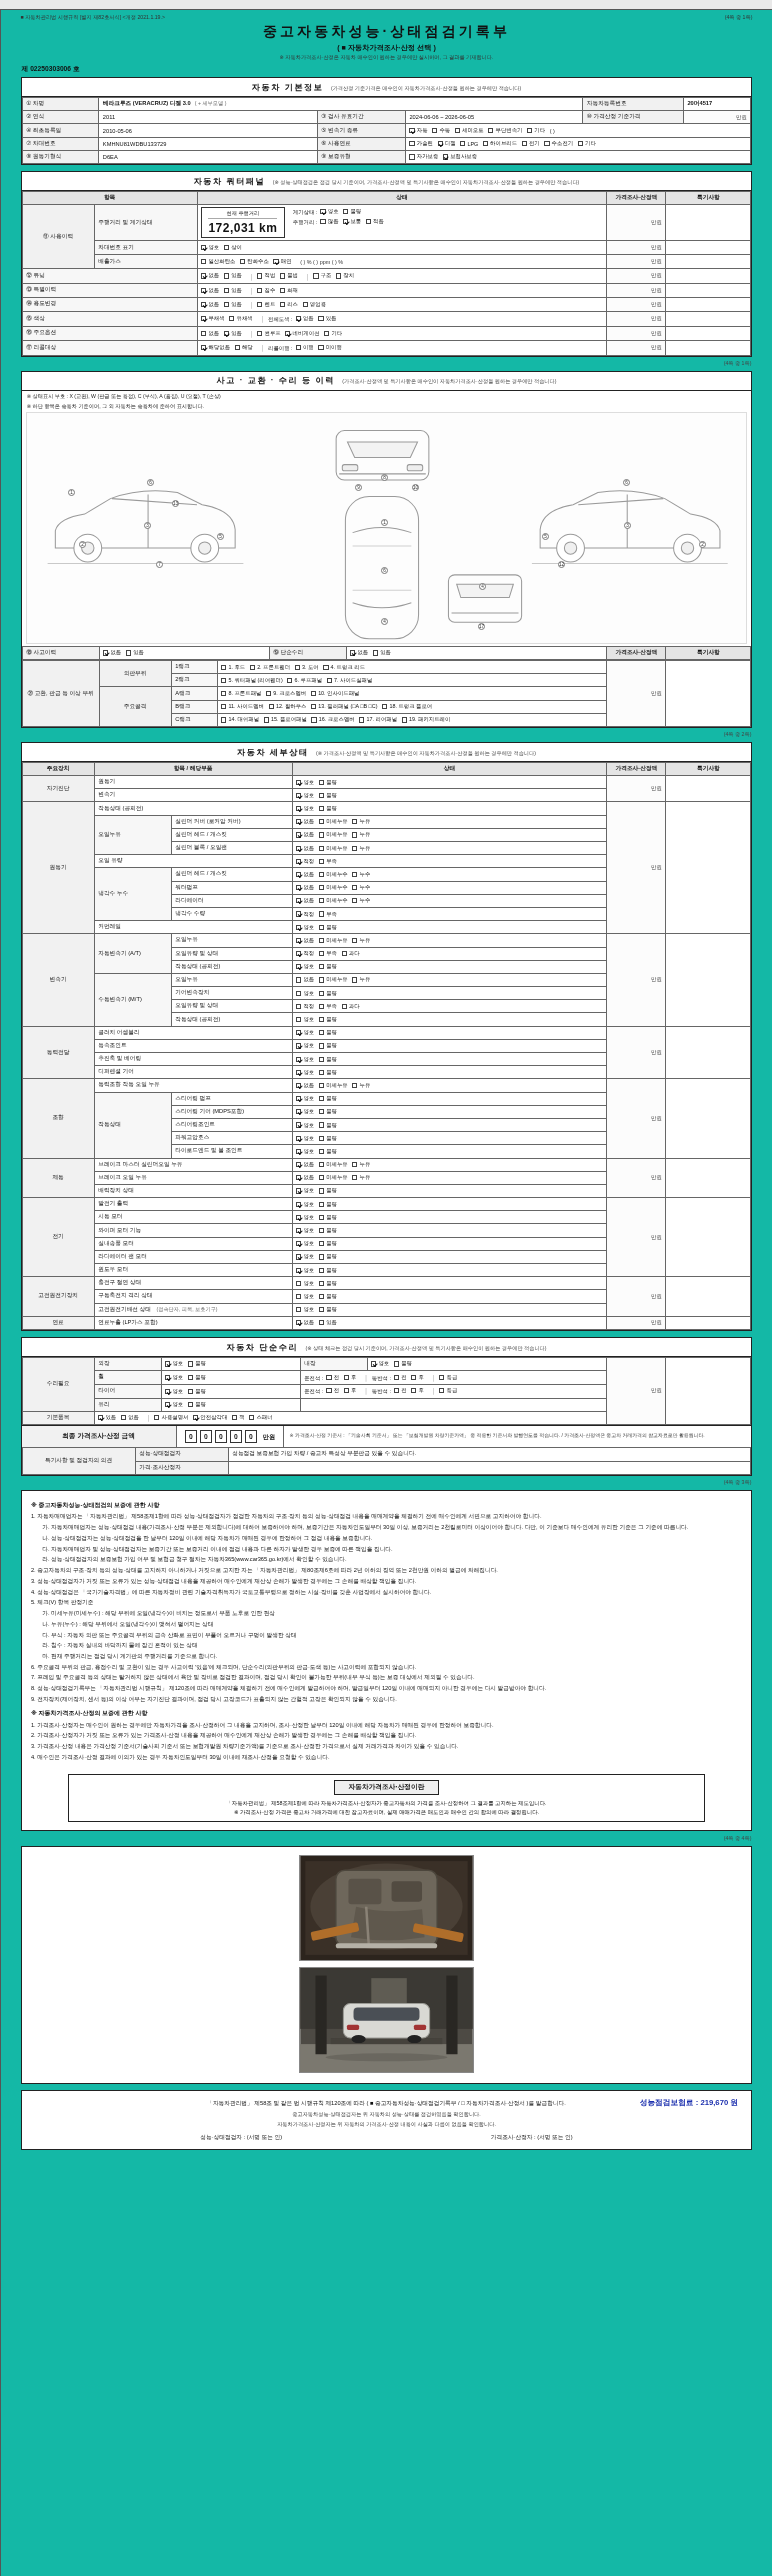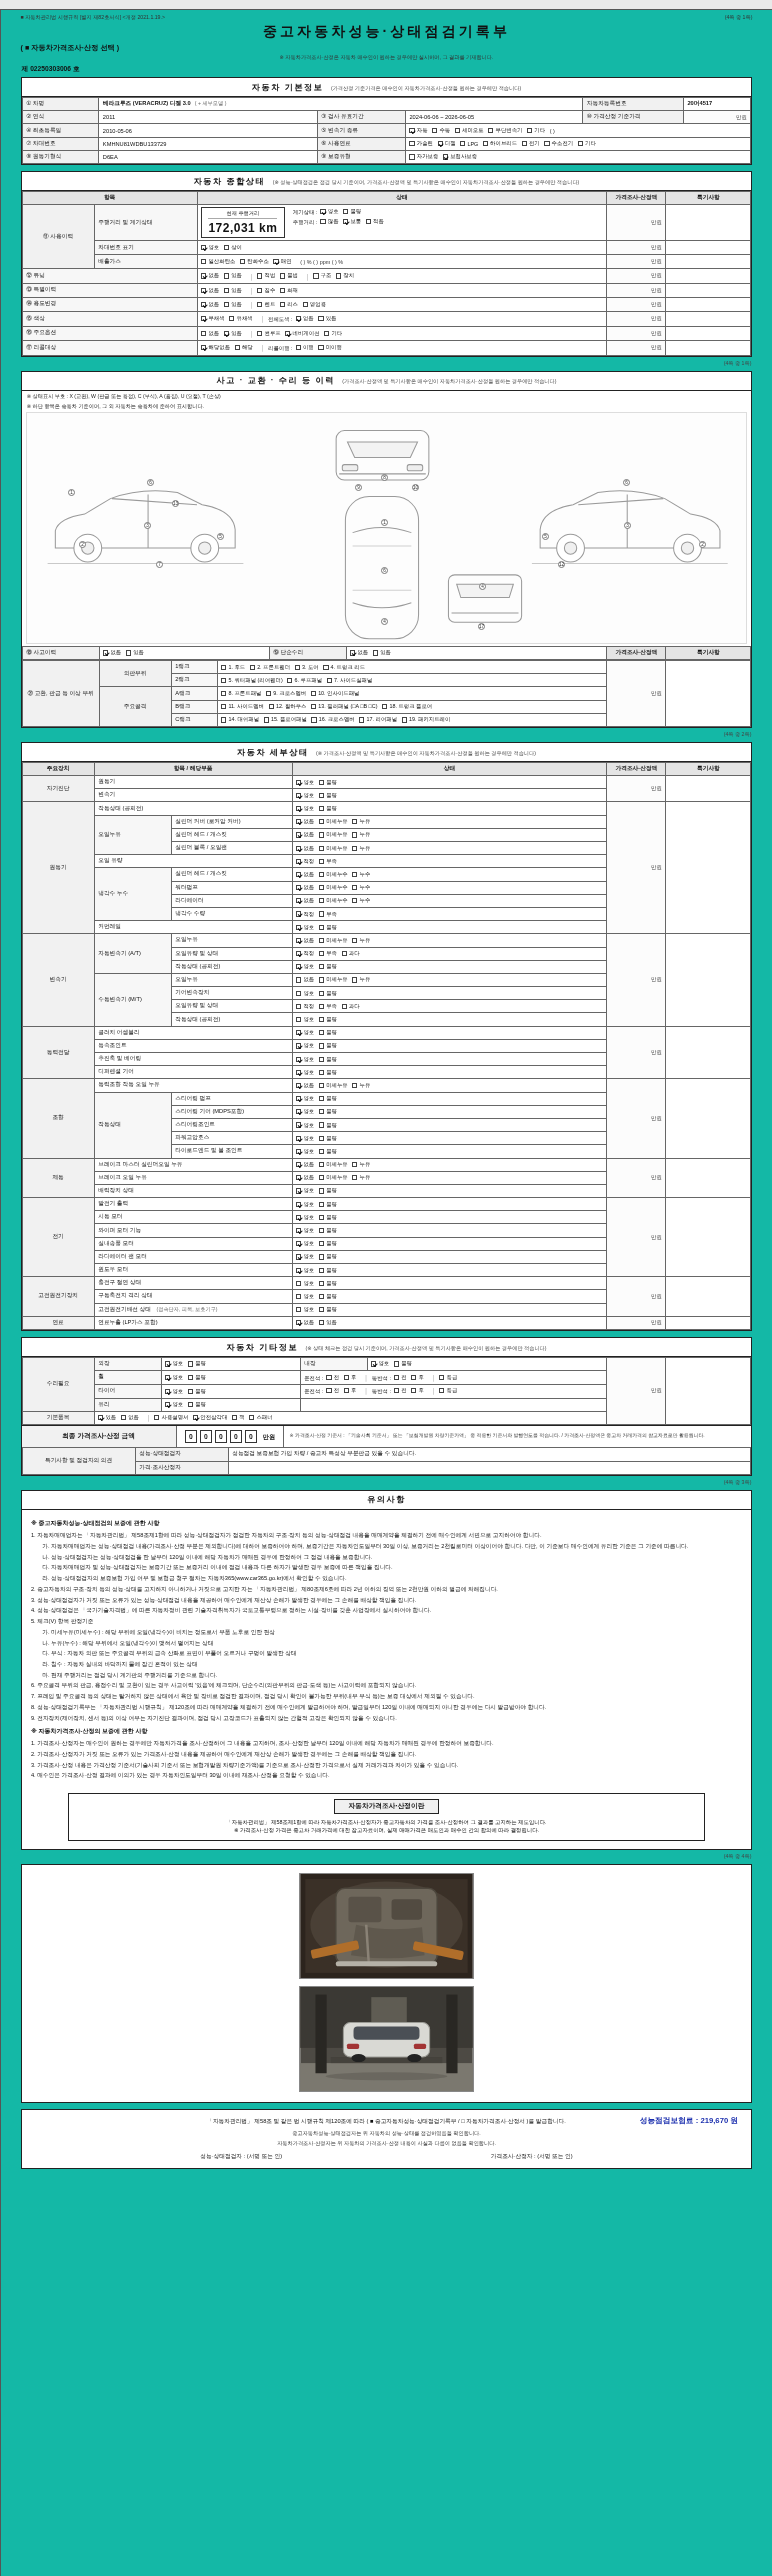--- a/index.html
+++ b/index.html
@@ -1,21 +1,21 @@
 <!DOCTYPE html>
 <html style="font-size:8.2px"><head>
 <meta charset="utf-8">
 <style>
   *{box-sizing:border-box}
   html,body{margin:0;padding:0;background:#e9e9e9}
   body{font-family:"Liberation Sans","DejaVu Sans",sans-serif;color:#111}
   .page{position:relative;width:773px;height:2576px;margin:9px auto;background:#14b8a6;border:1px solid #555;padding:4.1px 19.6px;overflow:hidden}
   .topline{display:flex;justify-content:space-between;font-size:5.2px;color:#333;margin-bottom:2.1px}
   .doc-title{text-align:center;font-size:14px;font-weight:bold;letter-spacing:3.1px;margin-top:2.1px}
-  .doc-sub{font-size:7.2px;font-weight:bold;margin-top:1.5px}
+  .doc-sub{text-align:center;font-size:7.2px;font-weight:bold;margin-top:1.5px}
   .doc-note{text-align:center;font-size:5.2px;color:#333;margin-top:1.5px}
   .doc-no{font-size:6.7px;font-weight:bold;margin:4.1px 0 3.1px 1px}
   .panel{background:#fff;border:1px solid #222;margin-bottom:6.2px}
   .sec-head{text-align:center;padding:3.6px 2.1px 3.1px;border-bottom:0.5px solid #222;background:#fff}
   .sec-title{font-weight:bold;font-size:8.2px;letter-spacing:1.5px}
   .sec-note{font-size:5.2px;color:#444;margin-left:5.2px}
   table.t{width:100%;border-collapse:collapse;font-size:5.7px}
   .t th,.t td{border:0.5px solid #666;padding:2.1px 3.6px;text-align:left;vertical-align:middle}
   .t th{background:#f1f1f1;font-weight:normal}
   .t .hd{background:#e4e4e4;text-align:center;font-weight:bold;padding:2.1px}
@@ -167,21 +167,21 @@
                 <span class="cb on"></span>
                 <span class="cbl">보험사보증</span>
               </span></td>
       </tr>
     </tbody>
       </table>
   </section>
 
   <section class="panel">
     <div class="sec-head">
-      <span class="sec-title">자동차 종합상태</span>
+      <span class="sec-title">자동차 쿼터패널</span>
       <span class="sec-note">(※ 성능·상태점검은 점검 당시 기준이며, 가격조사·산정액 및 특기사항은 매수인이 자동차가격조사·산정을 원하는 경우에만 적습니다)</span>
     </div>
     <table class="t">
       <colgroup>
           <col style="width:72px">
           <col style="width:103px">
           <col>
           <col style="width:59px">
           <col style="width:85px">
         </colgroup>
@@ -1087,21 +1087,21 @@
               </span></td>
             <td class="mc" rowspan="1">만원</td>
             <td class="nc" rowspan="1"></td>
           </tr>
         </tbody>
     </table>
   </section>
 
   <section class="panel">
     <div class="sec-head">
-      <span class="sec-title">자동차 기타정보</span>
+      <span class="sec-title">자동차 단순수리</span>
       <span class="sec-note">(※ 상태 체크는 점검 당시 기준이며, 가격조사·산정액 및 특기사항은 매수인이 원하는 경우에만 적습니다)</span>
     </div>
     <table class="t">
       <colgroup>
           <col style="width:72px">
           <col style="width:67px">
           <col style="width:139px">
           <col style="width:67px">
           <col>
           <col style="width:59px">
@@ -1236,23 +1236,20 @@
       <tr>
         <th>가격·조사산정자</th>
         <td></td>
       </tr>
     </tbody>
       </table>
   </section>
   <div class="pagemark">(4쪽 중 3쪽)</div>
 
   <section class="panel">
-    <div class="sec-head">
-      <span class="sec-title">유의사항</span>
-    </div>
     <div class="nt-body" id="notices-body">
         <div class="nh">※ 중고자동차성능·상태점검의 보증에 관한 사항</div>
         <div class="nline">1. 자동차매매업자는 「자동차관리법」 제58조제1항에 따라 성능·상태점검자가 점검한 자동차의 구조·장치 등의 성능·상태점검 내용을 매매계약을 체결하기 전에 매수인에게 서면으로 고지하여야 합니다.</div>
         <div class="nline ind">가. 자동차매매업자는 성능·상태점검 내용(가격조사·산정 부분은 제외합니다)에 대하여 보증하여야 하며, 보증기간은 자동차인도일부터 30일 이상, 보증거리는 2천킬로미터 이상이어야 합니다. 다만, 이 기준보다 매수인에게 유리한 기준은 그 기준에 따릅니다.</div>
         <div class="nline ind">나. 성능·상태점검자는 성능·상태점검을 한 날부터 120일 이내에 해당 자동차가 매매된 경우에 한정하여 그 점검 내용을 보증합니다.</div>
         <div class="nline ind">다. 자동차매매업자 및 성능·상태점검자는 보증기간 또는 보증거리 이내에 점검 내용과 다른 하자가 발생한 경우 보증에 따른 책임을 집니다.</div>
         <div class="nline ind">라. 성능·상태점검자의 보증보험 가입 여부 및 보험금 청구 절차는 자동차365(www.car365.go.kr)에서 확인할 수 있습니다.</div>
         <div class="nline">2. 중고자동차의 구조·장치 등의 성능·상태를 고지하지 아니하거나 거짓으로 고지한 자는 「자동차관리법」 제80조제6호에 따라 2년 이하의 징역 또는 2천만원 이하의 벌금에 처해집니다.</div>
         <div class="nline">3. 성능·상태점검자가 거짓 또는 오류가 있는 성능·상태점검 내용을 제공하여 매수인에게 재산상 손해가 발생한 경우에는 그 손해를 배상할 책임을 집니다.</div>
         <div class="nline">4. 성능·상태점검은 「국가기술자격법」에 따른 자동차정비 관련 기술자격취득자가 국토교통부령으로 정하는 시설·장비를 갖춘 사업장에서 실시하여야 합니다.</div>

